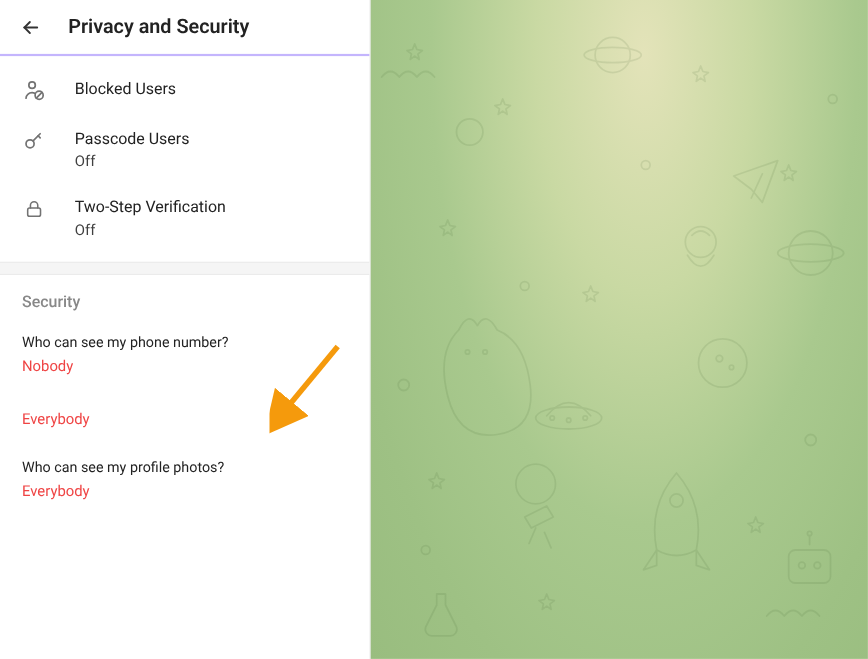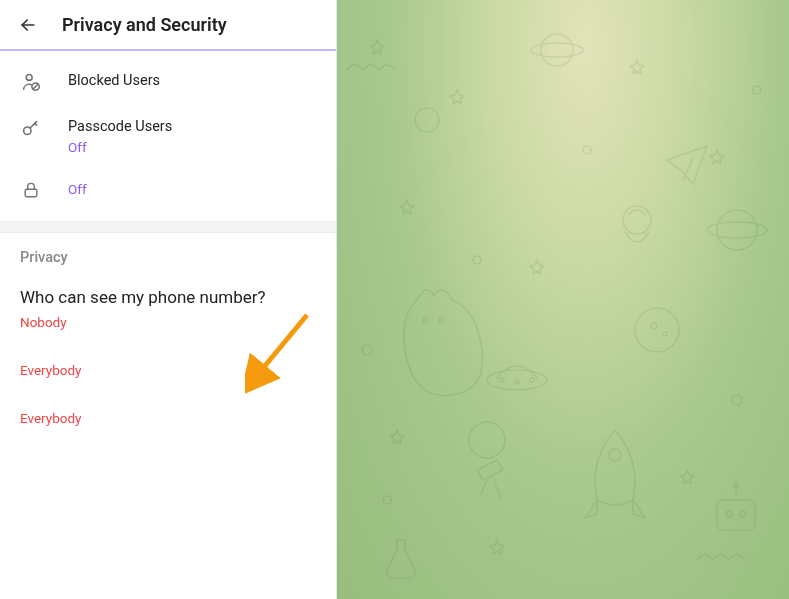--- a/index.html
+++ b/index.html
@@ -47,33 +47,33 @@
     }
     .security-item .icon {
       width: 22px;
       display: flex;
       align-items: center;
       justify-content: center;
       color: #737373;
     }
     .item-text { display: flex; flex-direction: column; }
     .item-label { font-size: 14.5px; color: #222; line-height: 1.4; }
-    .item-sub { font-size: 13.5px; color: #8b5cf6; margin-top: 2px; }
+    .item-sub { font-size: 13.5px; color: #404040; margin-top: 2px; }
     .section-divider { height: 12px; background: #f5f5f5; border-top: 1px solid #ebebeb; border-bottom: 1px solid #ebebeb; }
     .section-header {
       padding: 16px 20px 6px 20px;
       font-size: 14.5px;
       color: #888;
       font-weight: 500;
     }
     .privacy-item {
       padding: 14px 20px;
       cursor: pointer;
     }
-    .privacy-item .item-label { font-size: 17px; color: #222; }
+    .privacy-item .item-label { font-size: 13px; color: #222; }
     .privacy-item .item-sub { font-size: 13.5px; color: #ef4444; margin-top: 4px; }
     .chat-bg {
       flex: 1;
       height: 100%;
       background: radial-gradient(ellipse at 55% 8%, #e3e3b9 0%, #c9d9a3 28%, #a9c98e 55%, #9ec184 80%, #99bd7f 100%);
       position: relative;
       overflow: hidden;
     }
     .doodle-layer { position: absolute; inset: 0; opacity: 0.11; }
     .arrow {
@@ -130,40 +130,42 @@
     </div>
 
     <div class="security-item">
       <span class="icon">
         <svg width="20" height="22" viewBox="0 0 24 24" fill="none" stroke="currentColor" stroke-width="1.7" stroke-linecap="round" stroke-linejoin="round">
           <rect x="5" y="11" width="14" height="9" rx="2"></rect>
           <path d="M8 11V8a4 4 0 0 1 8 0v3"></path>
         </svg>
       </span>
       <div class="item-text">
+        <span class="item-label">Two-Step Verification</span>
         <span class="item-sub">Off</span>
       </div>
     </div>
 
   </div>
 
   <div class="section-divider"></div>
 
-  <div class="section-header">Privacy</div>
+  <div class="section-header">Security</div>
 
   <div class="privacy-item">
     <div class="item-label">Who can see my phone number?</div>
     <div class="item-sub">Nobody</div>
   </div>
 
   <div class="privacy-item">
     <div class="item-sub">Everybody</div>
   </div>
 
   <div class="privacy-item">
+    <div class="item-label">Who can see my profile photos?</div>
     <div class="item-sub">Everybody</div>
   </div>
 
   <svg class="arrow" width="80" height="90">
     <defs>
       <marker id="ah" markerWidth="8" markerHeight="8" refX="2" refY="4" orient="auto">
         <path d="M0,0 L8,4 L0,8 Z" fill="#f59a0c"></path>
       </marker>
     </defs>
     <line x1="62" y1="10" x2="14" y2="68" stroke="#f59a0c" stroke-width="5" marker-end="url(#ah)"></line>

